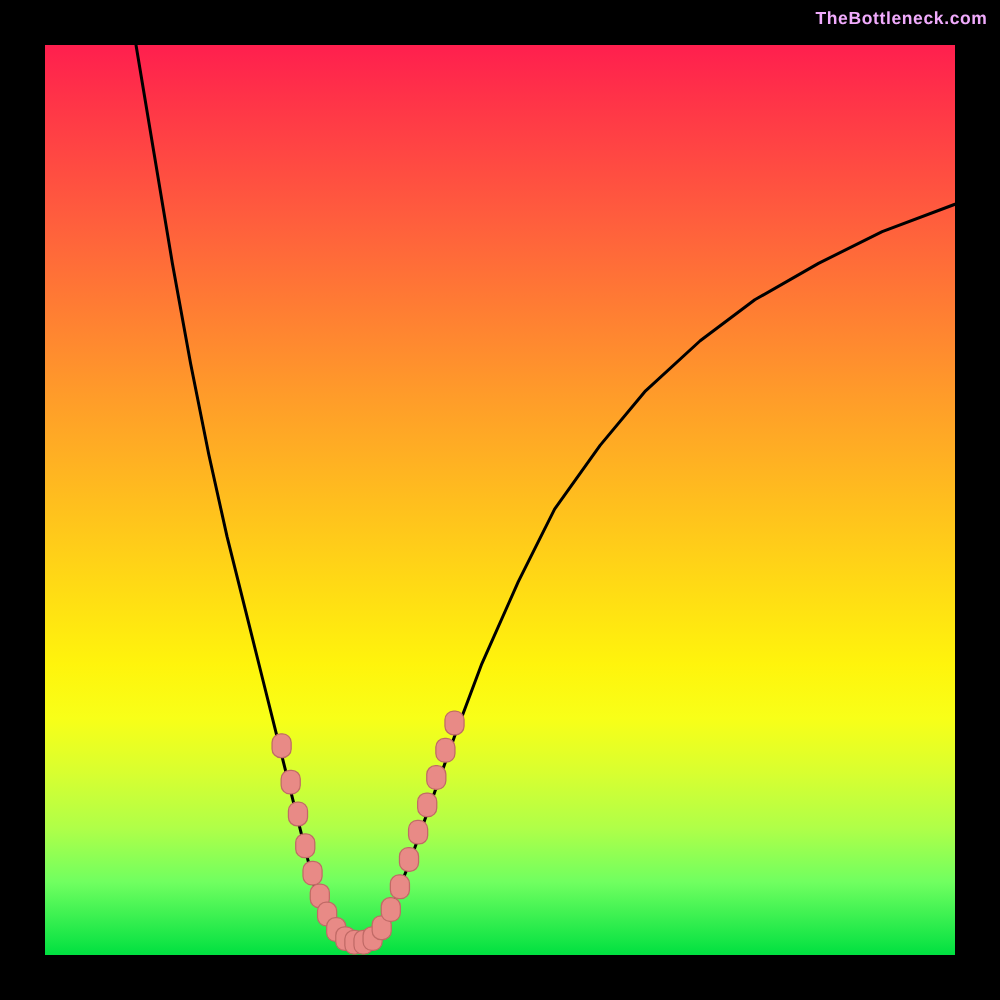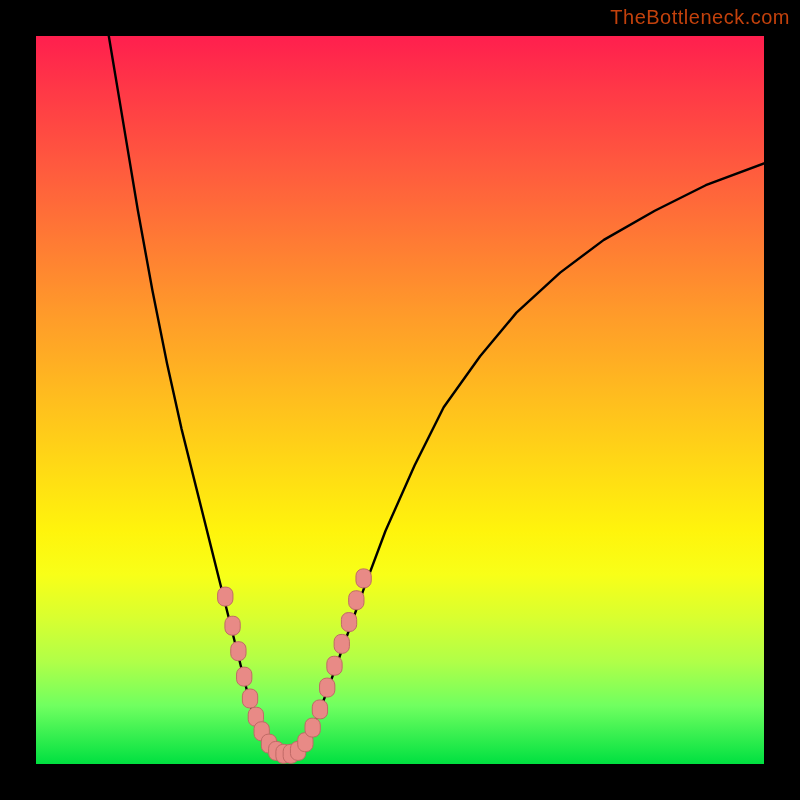--- a/index.html
+++ b/index.html
@@ -38,25 +38,25 @@
       #d8ff30 80%,
       #b0ff48 86%,
       #70ff60 92%,
       #00e040 100%
     );
   }
   .watermark {
     position: absolute;
     top: 6px;
     right: 10px;
-    color: #c2410c;
-    font-size: 20px;
+    color: #f0abfc;
+    font-size: 14px;
     letter-spacing: 0.5px;
     user-select: none;
-    font-weight: 400;
+    font-weight: 700;
   }
   svg.overlay {
     position: absolute;
     left: 0;
     top: 0;
     width: 728px;
     height: 728px;
     overflow: visible;
   }
 </style>

